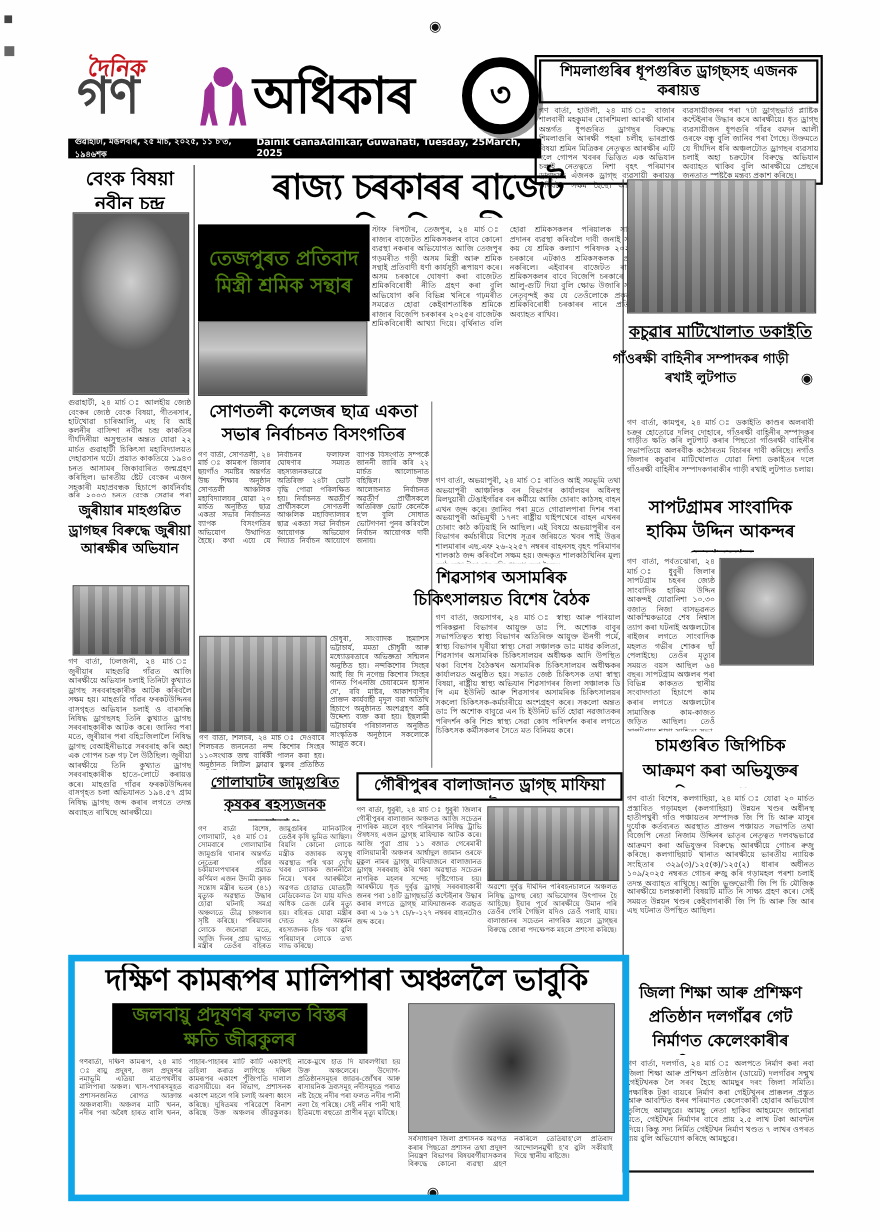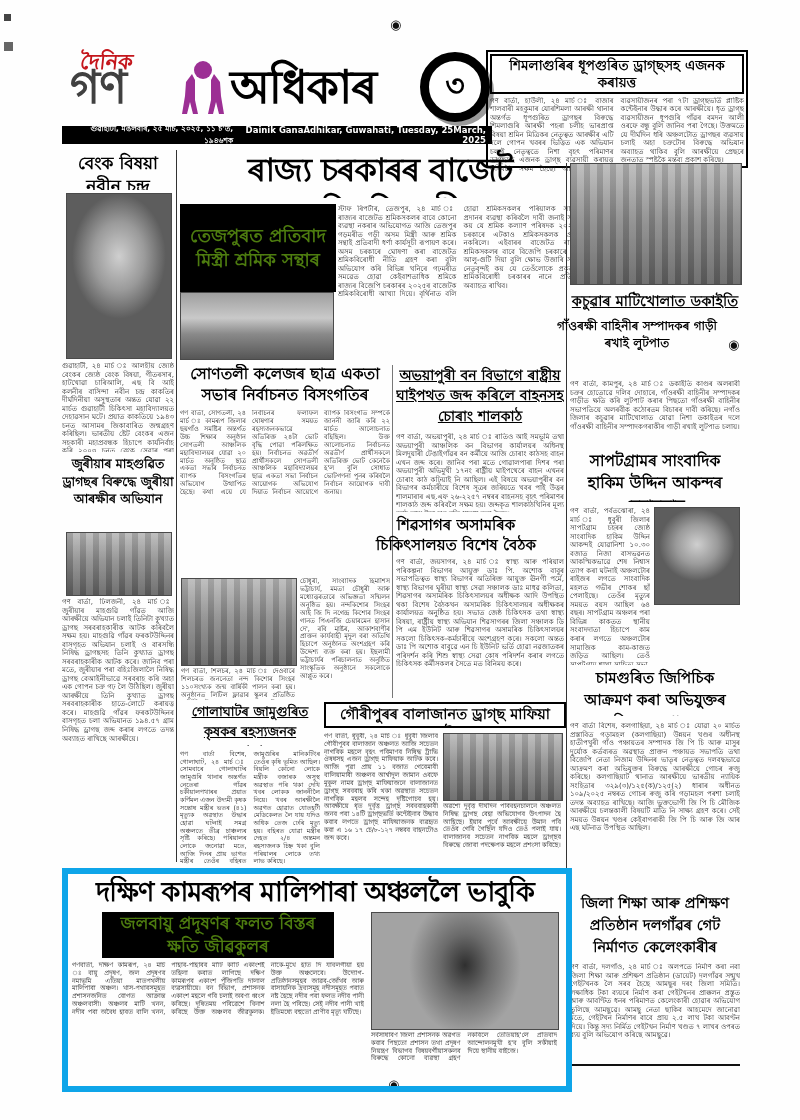--- a/index.html
+++ b/index.html
@@ -35,21 +35,21 @@
   .hrule{height:2px;background:#111;}
   .regmark{font-size:13px;color:#111;line-height:1;}
   .printmark{background:#444;}
   
   #masthead-title{font-weight:bold;color:#404040;letter-spacing:-1px;}
   #daily-label{color:#c4161c;font-weight:bold;font-size:21px;transform:skewX(-6deg);}
   #page-circle{width:52px;height:52px;border-radius:50%;background:#fff;border:9px solid #000;
       box-shadow:4px 4px 0 #9a9a9a;display:flex;align-items:center;justify-content:center;
       font-size:30px;font-weight:bold;color:#000;}
   #datebar{background:#000;color:#fff;display:flex;justify-content:space-between;
-      align-items:center;padding:0 6px;font-size:8.5px;font-weight:bold;text-align:right;}
+      align-items:center;padding:0 6px;font-size:8.5px;font-weight:bold;}
 </style>
 </head>
 <body>
 
 <div id="page">
 
   <div class="abs printmark" style="left:4px;top:14px;width:7px;height:7px;"></div>
   <div class="abs printmark" style="left:4px;top:42px;width:9px;height:9px;background:#666;"></div>
   <div class="abs regmark" style="left:390px;top:18px;">◉</div>
   <div class="abs regmark" style="left:728px;top:338px;">◉</div>
@@ -98,21 +98,20 @@
   <div class="abs photo photo-banner" style="left:180px;top:292px;width:152px;height:66px;"></div>
   <div class="abs body-txt cols2" style="left:338px;top:205px;width:244px;height:153px;">স্টাফ ৰিপৰ্টাৰ, তেজপুৰ, ২৪ মাৰ্চ ঃ ৰাজ্যৰ বাজেটত শ্ৰমিকসকলৰ বাবে কোনো ব্যৱস্থা নকৰাৰ অভিযোগত আজি তেজপুৰ গড়মৰীত গড়ী অসম মিস্ত্ৰী আৰু শ্ৰমিক সন্থাই প্ৰতিবাদী ধৰ্ণা কাৰ্যসূচী ৰূপায়ণ কৰে। অসম চৰকাৰে ঘোষণা কৰা বাজেটত শ্ৰমিকবিৰোধী নীতি গ্ৰহণ কৰা বুলি অভিযোগ কৰি বিভিন্ন খনিৰে গঢ়মৰীত সমৱেত হোৱা কেইবাশতাধিক শ্ৰমিকে ৰাজ্যৰ বিজেপি চৰকাৰৰ ২০২৫ৰ বাজেটক শ্ৰমিকবিৰোধী আখ্যা দিয়ে। বৃৰ্থিনাত বলি হোৱা শ্ৰমিকসকলৰ পৰিয়ালক সাহায্য প্ৰদানৰ ব্যৱস্থা কৰিবলৈ দাবী জনাই সন্থাই কয় যে শ্ৰমিক কল্যাণ পৰিষদক ২০২৪ত চৰকাৰে এটকাও শ্ৰমিকসকলক প্ৰদান নকৰিলে। এইবাৰৰ বাজেটত ৰাজ্যৰ শ্ৰমিকসকলৰ বাবে বিজেপি চৰকাৰে এটি আলু-গুটি দিয়া বুলি ক্ষোভ উজাৰি সন্থাৰ নেতৃবৃন্দই কয় যে তেওঁলোকে প্ৰকৃততে শ্ৰমিকবিৰোধী চৰকাৰৰ নানে প্ৰতিবাদ অব্যাহত ৰাখিব।</div>
 
   <div class="abs hl" style="left:180px;top:364px;width:210px;height:42px;font-size:15.5px;line-height:1.35;">সোণতলী কলেজৰ ছাত্ৰ একতা সভাৰ নিৰ্বাচনত বিসংগতিৰ অভিযোগ</div>
   <div class="abs body-txt cols3" style="left:180px;top:410px;width:210px;height:114px;font-size:6.5px;">গণ বাৰ্তা, সোণতলী, ২৪ মাৰ্চ ঃ কামৰূপ জিলাৰ ছয়গাঁও সমষ্টিৰ অন্তৰ্গত উচ্চ শিক্ষাৰ অনুষ্ঠান সোণতলী আঞ্চলিক মহাবিদ্যালয়ৰ যোৱা ২০ মাৰ্চত অনুষ্ঠিত ছাত্ৰ একতা সভাৰ নিৰ্বাচনত ব্যাপক বিসংগতিৰ অভিযোগ উত্থাপিত হৈছে। কথা এয়ে যে নিৰ্বাচনৰ ফলাফল ঘোষণাৰ সময়ত ৰহস্যজনকভাৱে অতিৰিক্ত ২৪টা ভোট বৃদ্ধি পোৱা পৰিলক্ষিত হয়। নিৰ্বাচনত অৱতীৰ্ণ প্ৰাৰ্থীসকলে সোণতলী আঞ্চলিক মহাবিদ্যালয়ৰ ছাত্ৰ একতা সভা নিৰ্বাচন আয়োগক অভিযোগ দিয়াত নিৰ্বাচন আয়োগে ব্যাপক বিসংগতি সম্পৰ্কে জাননী জাৰি কৰি ২২ মাৰ্চত আলোচনাত বহিছিল। উক্ত আলোচনাত নিৰ্বাচনত অৱতীৰ্ণ প্ৰাৰ্থীসকলে অতিৰিক্ত ভোট কেনেকৈ হ'ল বুলি সোধাত ভোটগণনা পুনৰ কৰিবলৈ নিৰ্বাচন আয়োগক দাবী জনায়।</div>
 
   <div class="abs photo photo-crowd" style="left:181px;top:578px;width:114px;height:86px;"></div>
   <div class="abs body-txt" style="left:300px;top:578px;width:90px;height:120px;font-size:6.5px;">চৌধুৰী, সাংবাদিক হিমাশিস ভট্টাচাৰ্য, মমতা চৌধুৰী আৰু মধ্যোত্তৰতাৰে অভিজ্ঞতা সন্মিলন অনুষ্ঠিত হয়। নন্দকিশোৰ সিংহৰ আই জি দি নগেন্দ্ৰ কিশোৰ সিংহৰ গানত পিএনজি চেয়াৰমেন হাসান দে', ৰবি মাষ্টৰ, আকাশবাণীৰ প্ৰাক্তন কাৰ্যবাহী মৃদুল বৰা অতিথি হিচাপে অনুষ্ঠানত অংশগ্ৰহণ কৰি উদ্দেশ্য ব্যক্ত কৰা হয়। ইছলামী ভট্টাচাৰ্যৰ পৰিচালনাত অনুষ্ঠিত সাংস্কৃতিক অনুষ্ঠানে সকলোকে আপ্লুত কৰে।</div>
   <div class="abs body-txt" style="left:181px;top:668px;width:114px;height:32px;font-size:6.5px;">গণ বাৰ্তা, শিলচৰ, ২৪ মাৰ্চ ঃ দেওবাৰে শিলচৰত জননেতা নন্দ কিশোৰ সিংহৰ ১১০সংখ্যক জন্ম বাৰ্ষিকী পালন কৰা হয়। অনুষ্ঠানত লিটিল ফ্লাৱাৰ স্কুলৰ প্ৰতিষ্ঠিত বাৰ্ষিকী উদযাপন কৰা হয়। কবি আৰু সাংবাদিক অসীম বাস, কবি কাকলী প্ৰেম উপস্থিত থাকে।</div>
 
-  <div class="abs hl hl-underline" style="left:396px;top:365px;width:168px;height:64px;font-size:14px;line-height:1.45;">অভয়াপুৰী বন বিভাগে ৰাষ্ট্ৰীয় ঘাইপথত জব্দ কৰিলে বাহনসহ চোৰাং শালকাঠ</div>
   <div class="abs body-txt" style="left:396px;top:433px;width:168px;height:79px;">গণ বাৰ্তা, অভয়াপুৰী, ২৪ মাৰ্চ ঃ ৰাতিও আই সমভূমি তথা অভয়াপুৰী আঞ্চলিক বন বিভাগৰ কাৰ্যালয়ৰ অধিনস্থ মিলদুয়াৰী টেঙাইগাঁৱৰ বন কৰ্মীয়ে আজি চোৰাং কাঠসহ বাহন এখন জব্দ কৰে। জানিব পৰা মতে গোৱালপাৰা দিশৰ পৰা অভয়াপুৰী অভিমুখী ১৭নং ৰাষ্ট্ৰীয় ঘাইপথেৰে বাহন এখনৰ চোৰাং কাঠ কঢ়িয়াই নি আছিল। এই বিষয়ে অভয়াপুৰীৰ বন বিভাগৰ কৰ্মচাৰীয়ে বিশেষ সূত্ৰৰ জৰিয়তে খবৰ পাই উত্তৰ শালমাৰাৰ এছ.এফ ২৬-২২৫৭ নম্বৰৰ বাহনসহ বৃহৎ পৰিমাণৰ শালকাঠ জব্দ কৰিবলৈ সক্ষম হয়। জব্দকৃত শালকাঠখিনিৰ মূল্য আঠ লাখ টকা হ'ব বুলি ধাৰণা কৰা হৈছে।</div>
 
   <div class="abs hl" style="left:372px;top:515px;width:168px;height:40px;font-size:15px;line-height:1.35;">শিৱসাগৰ অসামৰিক চিকিৎসালয়ত বিশেষ বৈঠক</div>
   <div class="abs body-txt" style="left:396px;top:558px;width:168px;height:138px;">গণ বাৰ্তা, জয়সাগৰ, ২৪ মাৰ্চ ঃ স্বাস্থ্য আৰু পৰিয়াল পৰিকল্পনা বিভাগৰ আয়ুক্ত ডাঃ পি. অশোক বাবুৰ সভাপতিত্বত স্বাস্থ্য বিভাগৰ অতিৰিক্ত আয়ুক্ত ঊনগী পৰ্মে, স্বাস্থ্য বিভাগৰ ঘূৰীয়া স্বাস্থ্য সেৱা সঞ্চালক ডাঃ মাধৱ কলিতা, শিৱসাগৰ অসামৰিক চিকিৎসালয়ৰ অধীক্ষক আদি উপস্থিত থকা বিশেষ বৈঠকখন অসামৰিক চিকিৎসালয়ৰ অধীক্ষকৰ কাৰ্যালয়ত অনুষ্ঠিত হয়। সভাত জেষ্ঠ চিকিৎসক তথা স্বাস্থ্য বিষয়া, ৰাষ্ট্ৰীয় স্বাস্থ্য অভিযান শিৱসাগৰৰ জিলা সঞ্চালক ডি পি এম ইউনিট আৰু শিৱসাগৰ অসামৰিক চিকিৎসালয়ৰ সকলো চিকিৎসক-কৰ্মচাৰীয়ে অংশগ্ৰহণ কৰে। সকলো অন্তত ডাঃ পি অশোক বাবুৱে এন চি ইউনিট ভৰ্তি হোৱা নৱজাতকৰ পৰিদৰ্শন কৰি শিশু স্বাস্থ্য সেৱা কোষ পৰিদৰ্শন কৰাৰ লগতে চিকিৎসক কৰ্মীসকলৰ সৈতে মত বিনিময় কৰে।</div>
 
   <div class="abs hl hl-underline" style="left:180px;top:702px;width:140px;height:44px;font-size:13px;line-height:1.5;">গোলাঘাটৰ জামুগুৰিত কৃষকৰ ৰহস্যজনক হত্যাকাণ্ড</div>
   <div class="abs body-txt cols2" style="left:180px;top:750px;width:140px;height:118px;font-size:6.3px;">গণ বাৰ্তা বিশেষ, গোলাঘাট, ২৪ মাৰ্চ ঃ সোমবাৰে গোলাঘাটৰ জামুগুৰি থানাৰ অন্তৰ্গত নেতেৰা গাঁৱৰ চকীয়ালপথাৰৰ প্ৰয়াত কৰ্ণিমল এজন উদ্যমী কৃষক সন্তোষ মন্ত্ৰীৰ ভতৰ (৪১) মৃত্যুক অৱস্থাত উদ্ধাৰ হোৱা ঘটনাই সমগ্ৰ অঞ্চলতে তীব্ৰ চাঞ্চল্যৰ সৃষ্টি কৰিছে। পৰিয়ালৰ লোকে জনোৱা মতে, আজি দিনৰ প্ৰায় ভাগত মন্ত্ৰীৰ তেওঁৰ বহিৰত জামুগুৰিৰ মানিকটিংৰ তেওঁৰ কৃষি ভূমিত আছিল। বিয়লি কোনো লোকে মন্ত্ৰীক বজাৰক অসুস্থ অৱস্থাত পৰি থকা দেখি খবৰ লোকক জাননীলৈ নিয়ে। খবৰ আৰক্ষীলৈ অৱগত হোৱাত যোতহটী মেডিকেলত লৈ যায় যদিও অধিক তেজ ঢেৰি মৃত্যু হয়। বহিৰত যোৱা মন্ত্ৰীৰ দেহত ২/৪ অন্তমন ৰহস্যজনক চিহ্ন থকা বুলি পৰিয়ালৰ লোকে তথ্য লাভ কৰিছে।</div>
 
   <div class="abs hl boxed-hl" style="left:324px;top:702px;width:232px;height:20px;font-size:14.5px;line-height:1.3;">গৌৰীপুৰৰ বালাজানত ড্ৰাগ্‌ছ মাফিয়া আটক</div>
   <div class="abs body-txt" style="left:324px;top:733px;width:114px;height:135px;font-size:6.4px;">গণ বাৰ্তা, ধুবুৰী, ২৪ মাৰ্চ ঃ ধুবুৰী জিলাৰ গৌৰীপুৰৰ বালাজান অঞ্চলত আজি সচেতন নাগৰিক মহলে বৃহৎ পৰিমাণৰ নিষিদ্ধ ট্ৰাভি ঔষধসহ এজন ড্ৰাগ্‌ছ মাফিয়াক আটক কৰে। আজি পুৱা প্ৰায় ১১ বজাত গেৰেমাৰী বালিয়ামাৰী অঞ্চলৰ আৰ্শ্বাদুল জামান ওৰফে মুকুল নামৰ ড্ৰাগ্‌ছ মাফিয়াজনে বালাজানত ড্ৰাগ্‌ছ সৰবৰাহ কৰি থকা অৱস্থাত সচেতন নাগৰিক মহলৰ সন্দেহ দৃষ্টিগোচৰ হয়। আৰক্ষীয়ে ধৃত দুৰ্বৃত্ত ড্ৰাগ্‌ছ সৰবৰাহকাৰী জনৰ পৰা ১৪টি ড্ৰাগ্‌ছভৰ্তি কন্টেইনাৰ উদ্ধাৰ কৰাৰ লগতে ড্ৰাগ্‌ছ মাফিয়াজনক ব্যৱহৃত কৰা এ ১৬ ১৭ চে/৮-১২৭ নম্বৰৰ বাহনটোও জব্দ কৰে।</div>

